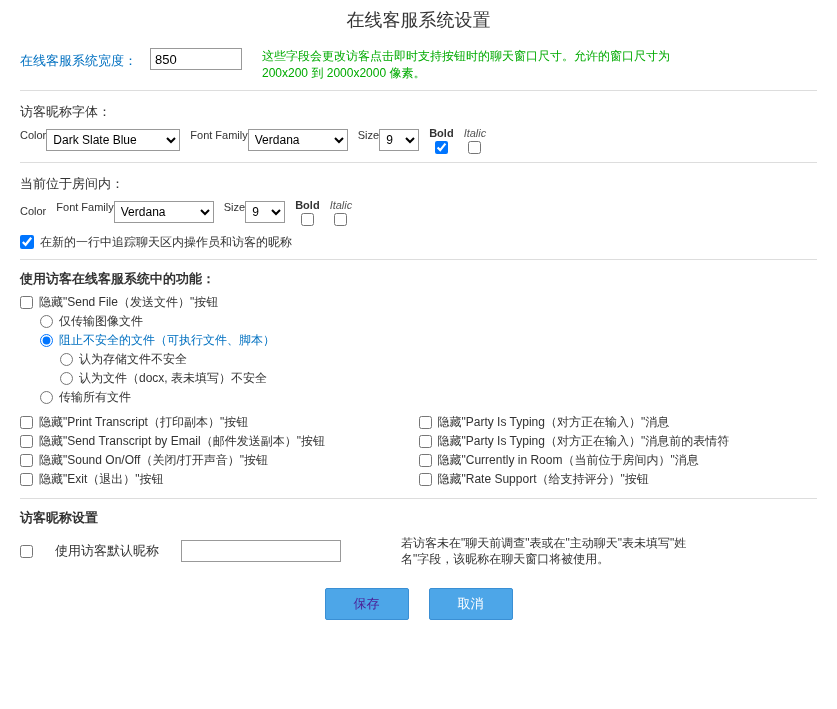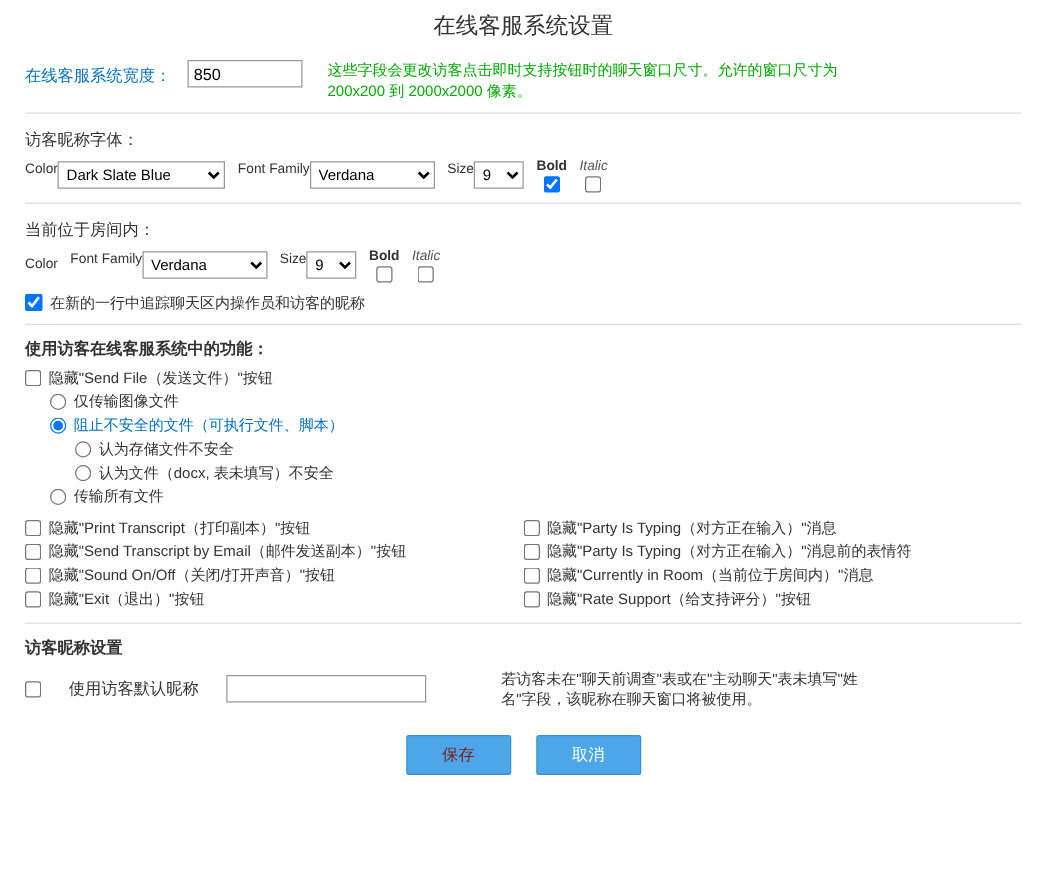--- a/index.html
+++ b/index.html
@@ -177,21 +177,21 @@
       margin-left: 40px;
     }
     .bottom-buttons {
       display: flex;
       justify-content: center;
       gap: 20px;
       margin-top: 20px;
     }
     .btn-save {
       background: #4da6e8;
-      color: #7f1d1d;
+      color: #4c1d95;
       border: 1px solid #3a8fd4;
       padding: 6px 28px;
       font-size: 13px;
       cursor: pointer;
       border-radius: 2px;
     }
     .btn-cancel {
       background: #4da6e8;
       color: #fff;
       border: 1px solid #3a8fd4;

